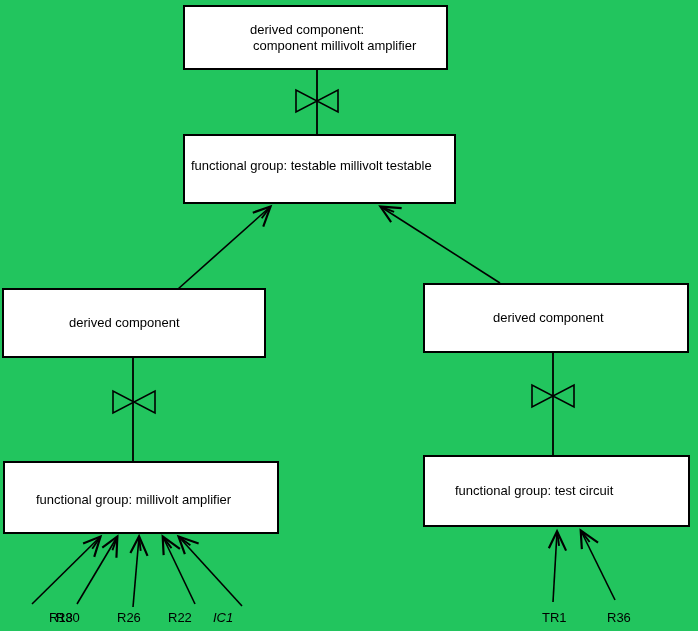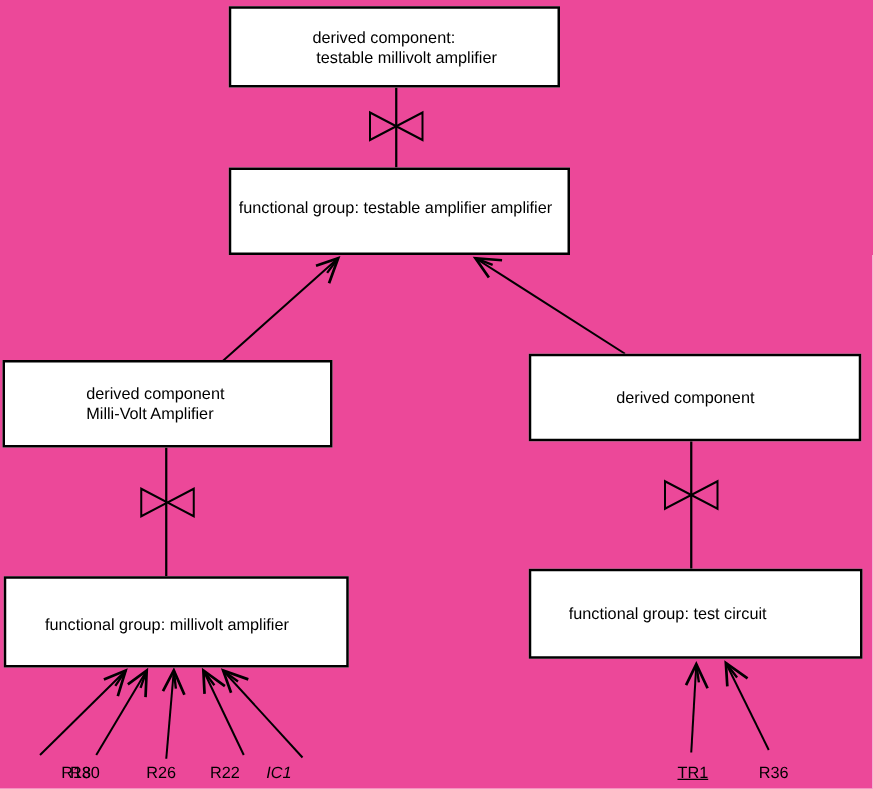--- a/index.html
+++ b/index.html
@@ -1,17 +1,17 @@
 <!DOCTYPE html>
 <html><head>
 <meta charset="utf-8">
 <style>
   html,body{margin:0;padding:0;background:#ffffff;}
   #canvas{
-    position:relative;width:698px;height:631px;background:#ec4899;
+    position:relative;width:698px;height:631px;background:#22c55e;
     font-family:"Liberation Sans","DejaVu Sans",sans-serif;
     font-size:13px;color:#000;overflow:hidden;
   }
   .node{
     position:absolute;box-sizing:border-box;border:2px solid #000;background:#fff;
     display:flex;flex-direction:column;justify-content:center;line-height:16px;
   }
   .node .tline{white-space:nowrap;}
   svg.overlay{position:absolute;left:0;top:0;pointer-events:none;}
   .plabel{position:absolute;white-space:nowrap;}
@@ -21,21 +21,21 @@
   #b2{left:183px;top:134px;width:273px;height:70px;padding-left:6px;padding-bottom:6px;}
   #b3{left:2px;top:288px;width:264px;height:70px;padding-left:65px;}
   #b4{left:423px;top:283px;width:266px;height:70px;padding-left:68px;}
   #b5{left:3px;top:461px;width:276px;height:73px;padding-left:31px;padding-top:4px;}
   #b6{left:423px;top:455px;width:267px;height:72px;padding-left:30px;}
   #lbl-r18{left:18px;top:610px;margin-left:31px;}
   #lbl-r30{left:56px;top:610px;}
   #lbl-r26{left:117px;top:610px;text-align:right;}
   #lbl-r22{left:168px;top:610px;text-align:center;}
   #lbl-ic1{left:213px;top:610px;font-style:italic;}
-  #lbl-tr1{left:542px;top:610px;text-decoration:underline;}
+  #lbl-tr1{left:542px;top:610px;}
   #lbl-r36{left:607px;top:610px;}
 </style>
 </head>
 <body>
 
 <div id="canvas">
 
   <svg class="overlay" width="698" height="631" viewBox="0 0 698 631">
     <defs>
       <marker id="ah" markerUnits="userSpaceOnUse" markerWidth="34" markerHeight="26" viewBox="-17 -9 20 18" refX="-0.5" refY="0" orient="auto">
@@ -65,30 +65,29 @@
     <line x1="133" y1="607" x2="139" y2="537" stroke="#000" stroke-width="1.6" marker-end="url(#ah)"></line>
     <line x1="195" y1="604" x2="163" y2="537" stroke="#000" stroke-width="1.6" marker-end="url(#ah)"></line>
     <line x1="242" y1="606" x2="179" y2="537" stroke="#000" stroke-width="1.6" marker-end="url(#ah)"></line>
 
     <line x1="553" y1="602" x2="557" y2="532" stroke="#000" stroke-width="1.6" marker-end="url(#ah)"></line>
     <line x1="615" y1="600" x2="581" y2="531" stroke="#000" stroke-width="1.6" marker-end="url(#ah)"></line>
   </svg>
 
   <div id="b1" class="node">
     <div class="tline">derived component:</div>
-    <div class="tline tline2">testable millivolt amplifier</div>
+    <div class="tline tline2">component millivolt amplifier</div>
   </div>
 
   <div id="b2" class="node">
-    <div class="tline">functional group: testable amplifier amplifier</div>
+    <div class="tline">functional group: testable millivolt testable</div>
   </div>
 
   <div id="b3" class="node">
     <div class="tline">derived component</div>
-    <div class="tline">Milli-Volt Amplifier</div>
   </div>
 
   <div id="b4" class="node">
     <div class="tline">derived component</div>
   </div>
 
   <div id="b5" class="node">
     <div class="tline">functional group: millivolt amplifier</div>
   </div>
 

